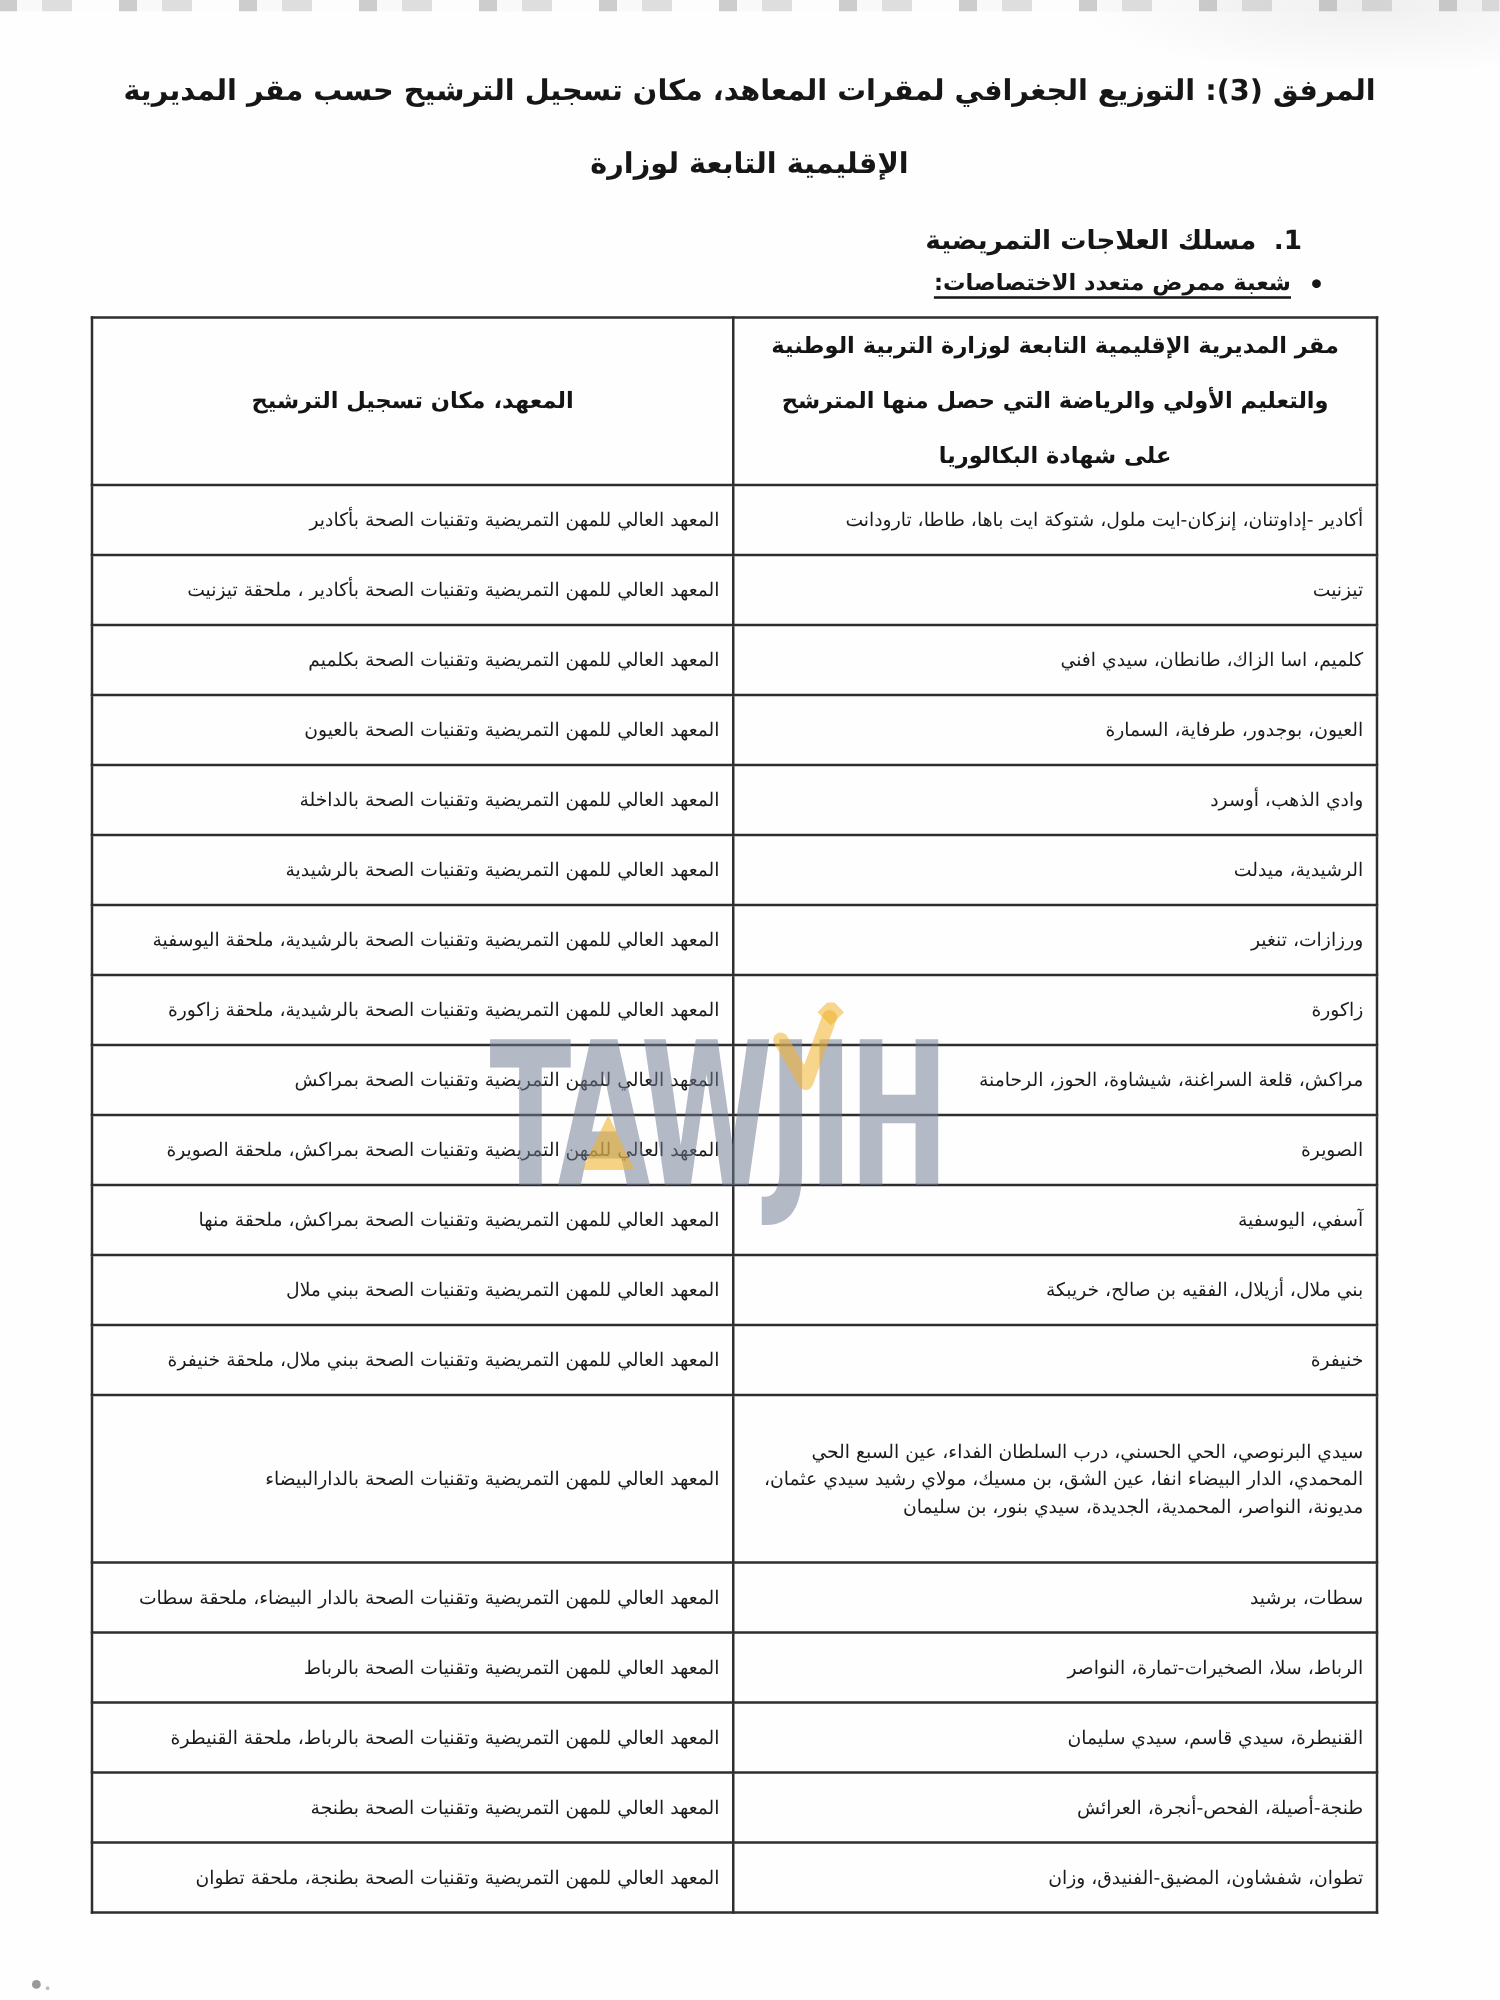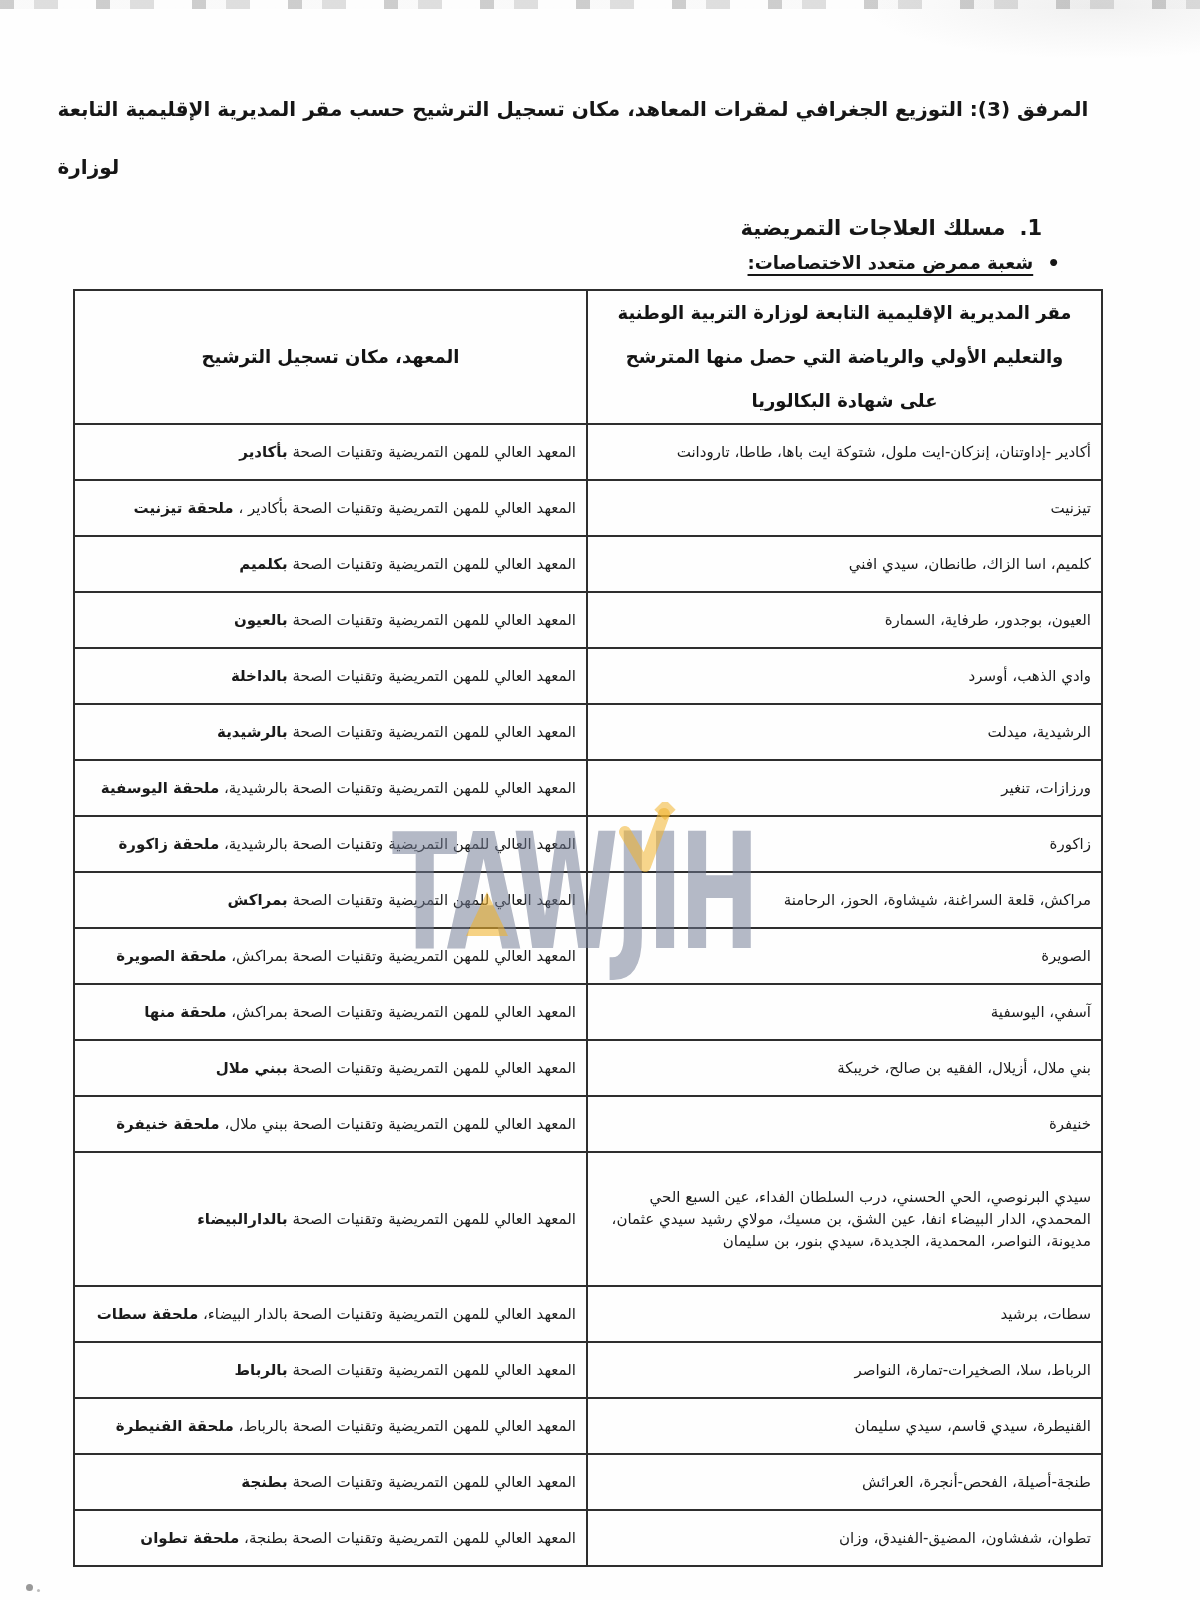--- a/index.html
+++ b/index.html
@@ -18,22 +18,22 @@
     filter:blur(.6px);
   }
   .scan-noise2{
     position:absolute;top:0;right:0;width:340px;height:60px;
     background:radial-gradient(ellipse at 70% 10%, rgba(120,120,120,.10), rgba(255,255,255,0) 70%);
   }
   .speck{position:absolute;left:26px;top:1584px;width:7px;height:7px;border-radius:50%;
     background:rgba(70,70,70,.55);box-shadow:9px 3px 0 -2px rgba(90,90,90,.4);}
 
   .doc-title{
-    padding-top:80px;width:1085px;margin:0 auto;text-align:left;
-    font-size:20px;font-weight:bold;line-height:58px;color:#161616;
+    padding-top:44px;width:1085px;margin:0 auto;text-align:center;
+    font-size:23px;font-weight:bold;line-height:58px;color:#161616;
   }
   .section-heading{
     margin:20px 158px 0 0;font-size:21px;font-weight:bold;color:#161616;
   }
   .section-heading .num{margin-left:14px;}
   .bullet-line{
     margin:12px 140px 0 0;font-size:18px;font-weight:bold;color:#161616;
     display:flex;align-items:center;gap:14px;
   }
   .bullet-line .dot{font-size:20px;line-height:1;}
@@ -52,21 +52,21 @@
   }
   table.inst th{
     height:100px;font-size:18px;font-weight:bold;text-align:center;
     padding:0 16px;line-height:44px;color:#141414;
   }
   table.inst td{
     height:44px;font-size:15px;line-height:22px;padding:5px 10px;
     text-align:right;color:#1b1b1b;
   }
   table.inst tr.tall td{height:122px;}
-  td.institute .b{font-weight:bold;}
+  td.institute .b{font-weight:normal;}
 
   
   .watermark{
     position:absolute;left:392px;top:808px;width:700px;height:170px;
     pointer-events:none;z-index:4;direction:ltr;
   }
   .wm-main{
     position:absolute;left:0;top:5px;font-size:160px;line-height:160px;font-weight:900;
     letter-spacing:-6px;color:rgba(112,121,146,.52);
     transform:scaleX(.60);transform-origin:left top;white-space:nowrap;

